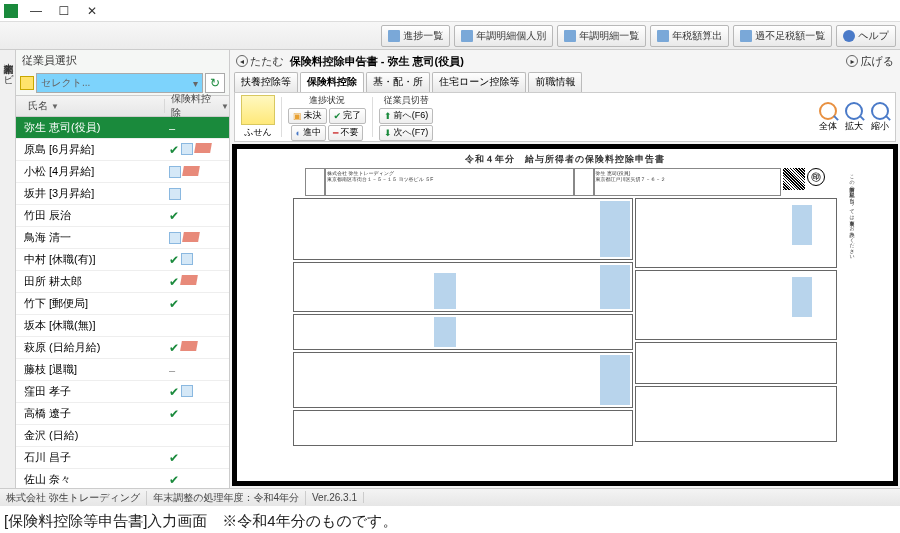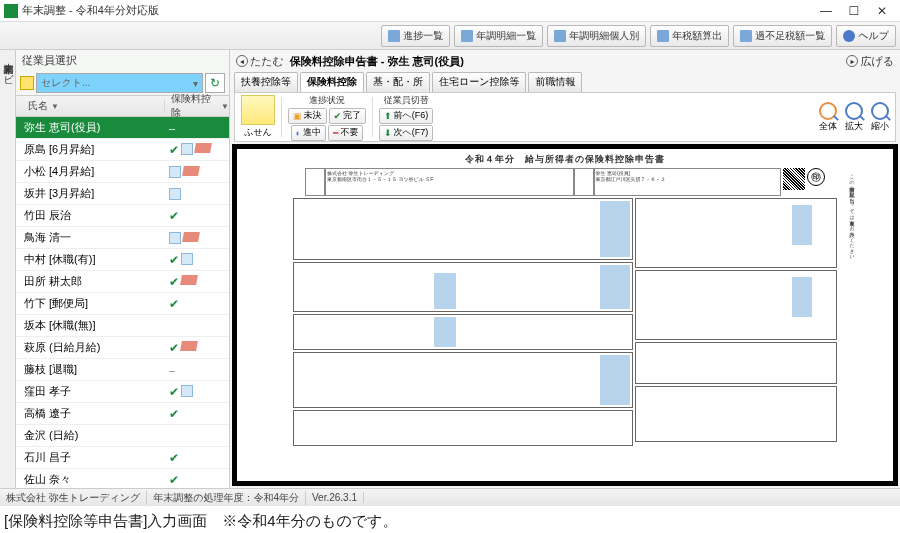--- a/index.html
+++ b/index.html
@@ -92,39 +92,38 @@
   .statusbar > div { padding: 0 6px; border-right: 1px solid #ccc; }
 
   
   .caption { position: absolute; left: 4px; bottom: 2px; font-size: 15px; color: #222; }
 </style>
 </head>
 <body>
 
 <div class="titlebar">
   <div class="app-icon"></div>
-  <div class="title">年末調整 - 令和4年分対応版</div>
   <div class="winbtn">—</div>
   <div class="winbtn">☐</div>
   <div class="winbtn close">✕</div>
 </div>
 
 <div class="toolbar">
   <div id="toolbar-items" style="display: flex; gap: 4px; margin-left: 37px;">
       <div class="tbtn">
         <span class="ic"></span>
         <span>進捗一覧</span>
       </div>
       <div class="tbtn">
         <span class="ic"></span>
-        <span>年調明細一覧</span>
+        <span>年調明細個人別</span>
       </div>
       <div class="tbtn">
         <span class="ic"></span>
-        <span>年調明細個人別</span>
+        <span>年調明細一覧</span>
       </div>
       <div class="tbtn">
         <span class="ic"></span>
         <span>年税額算出</span>
       </div>
       <div class="tbtn">
         <span class="ic"></span>
         <span>過不足税額一覧</span>
       </div>
     </div>

